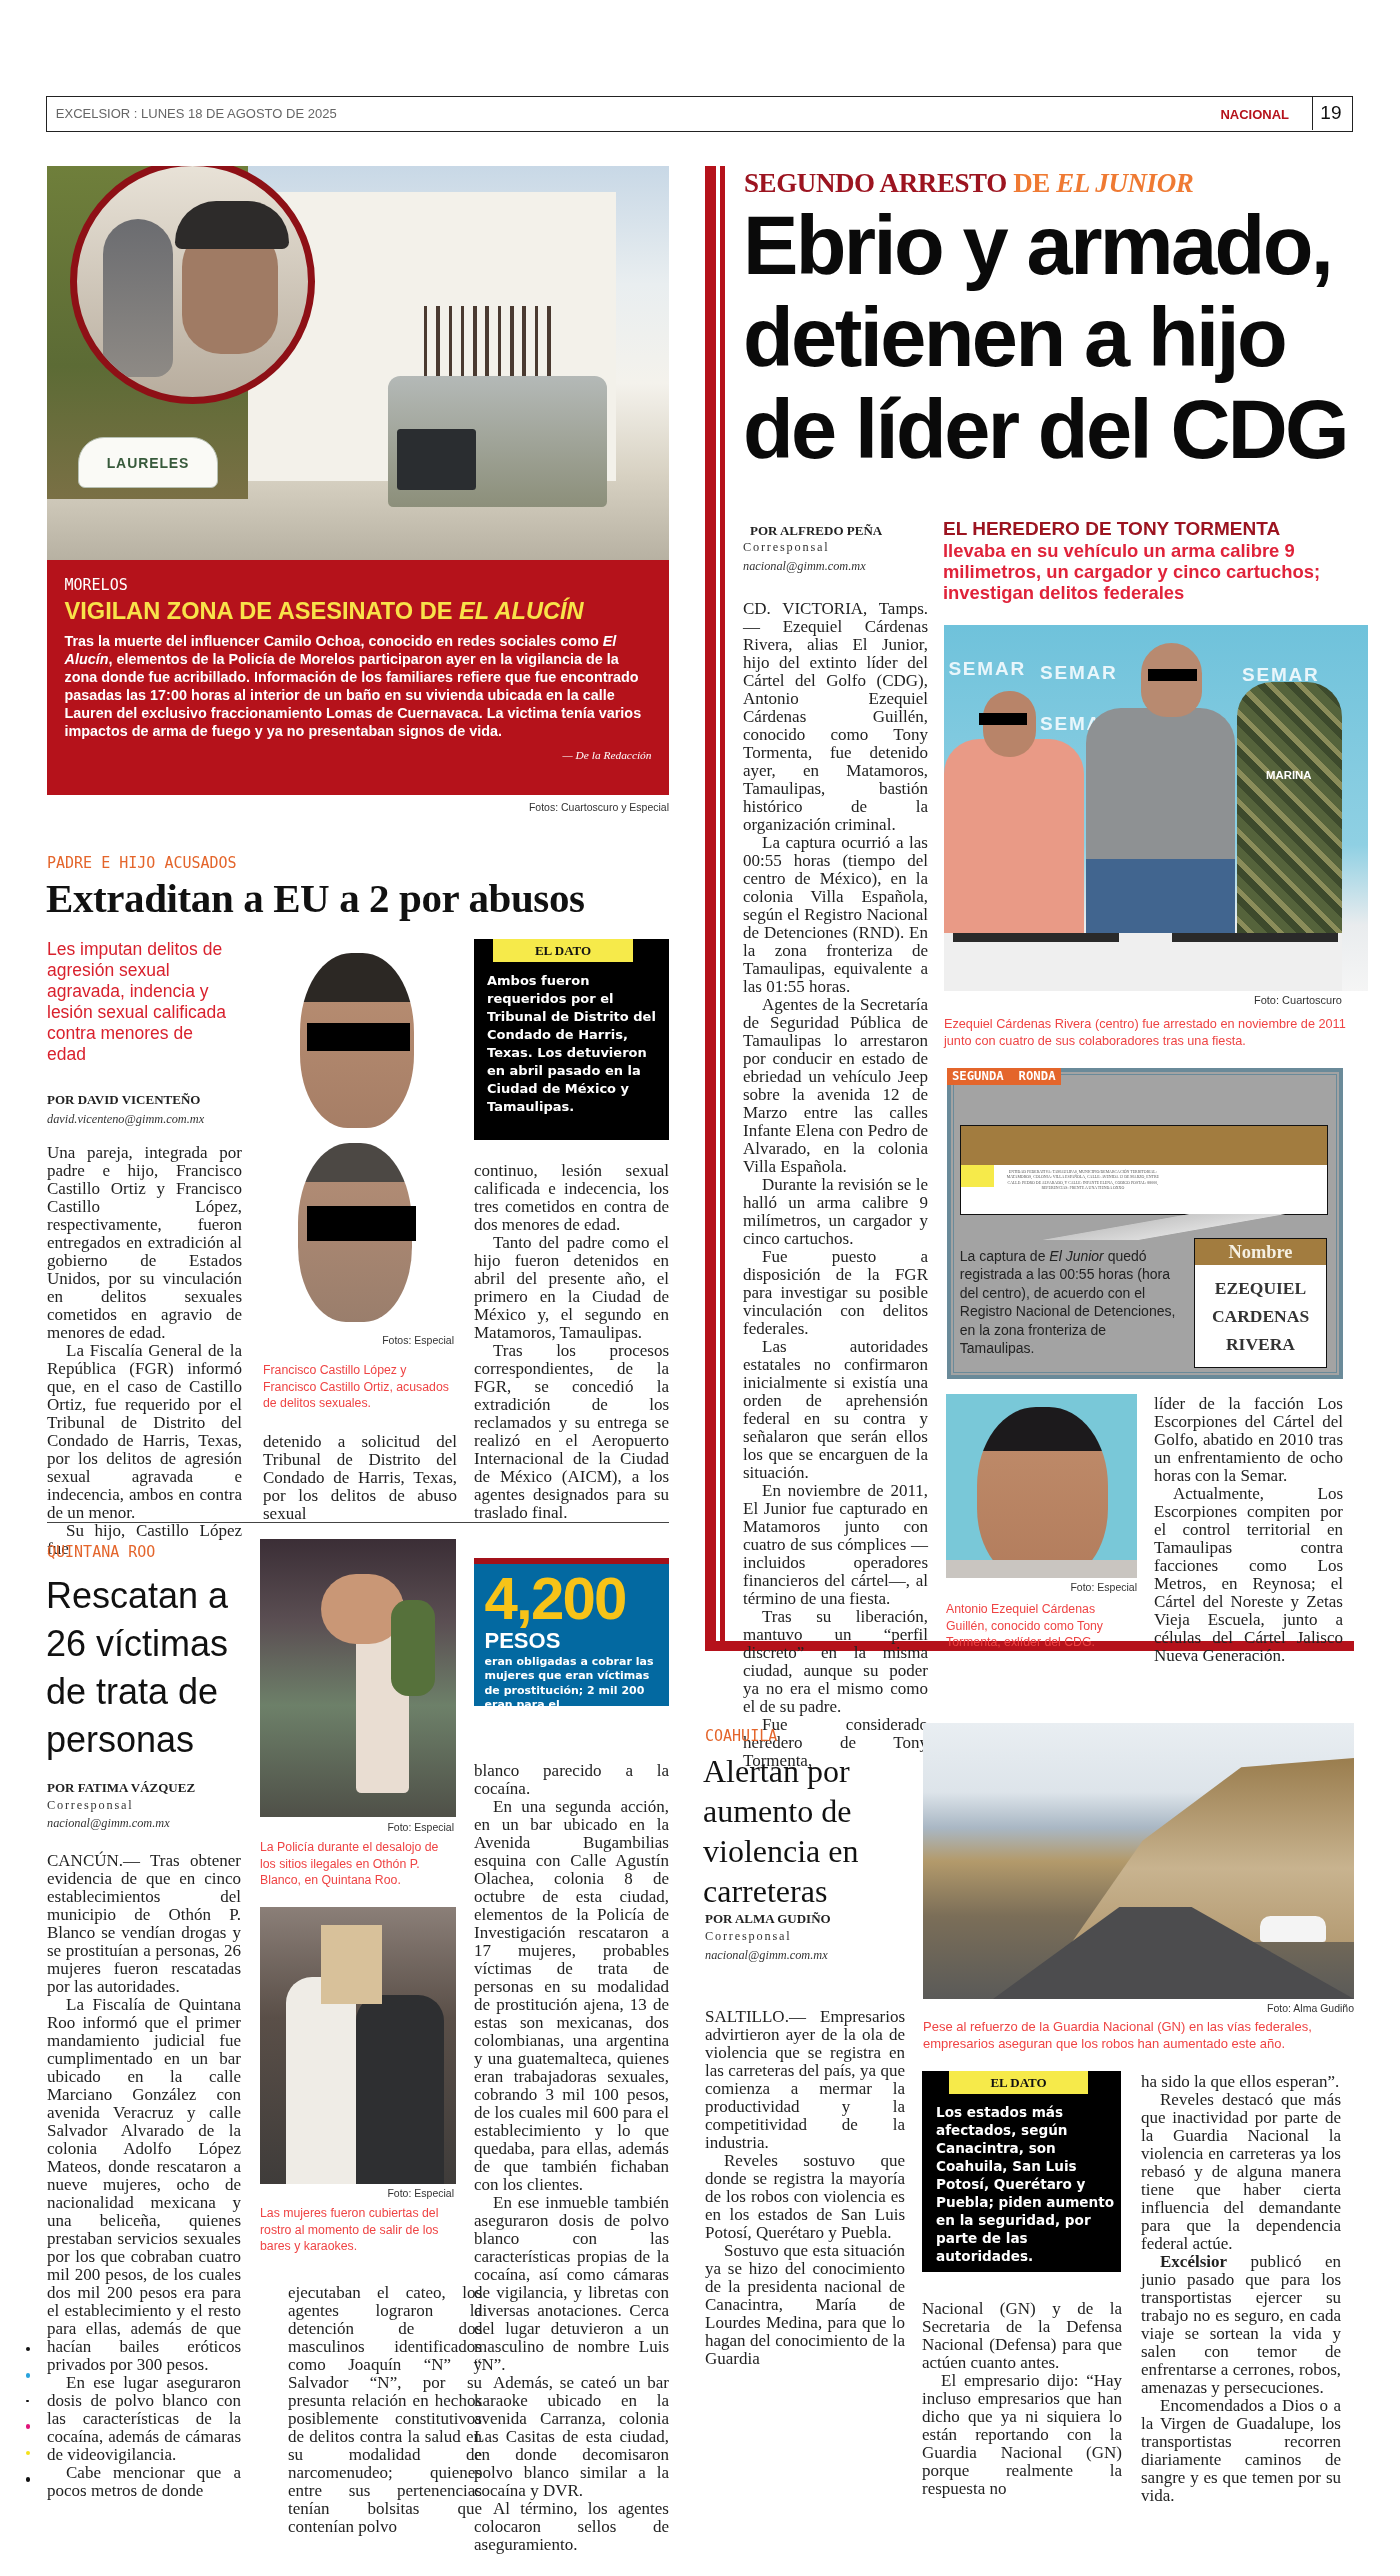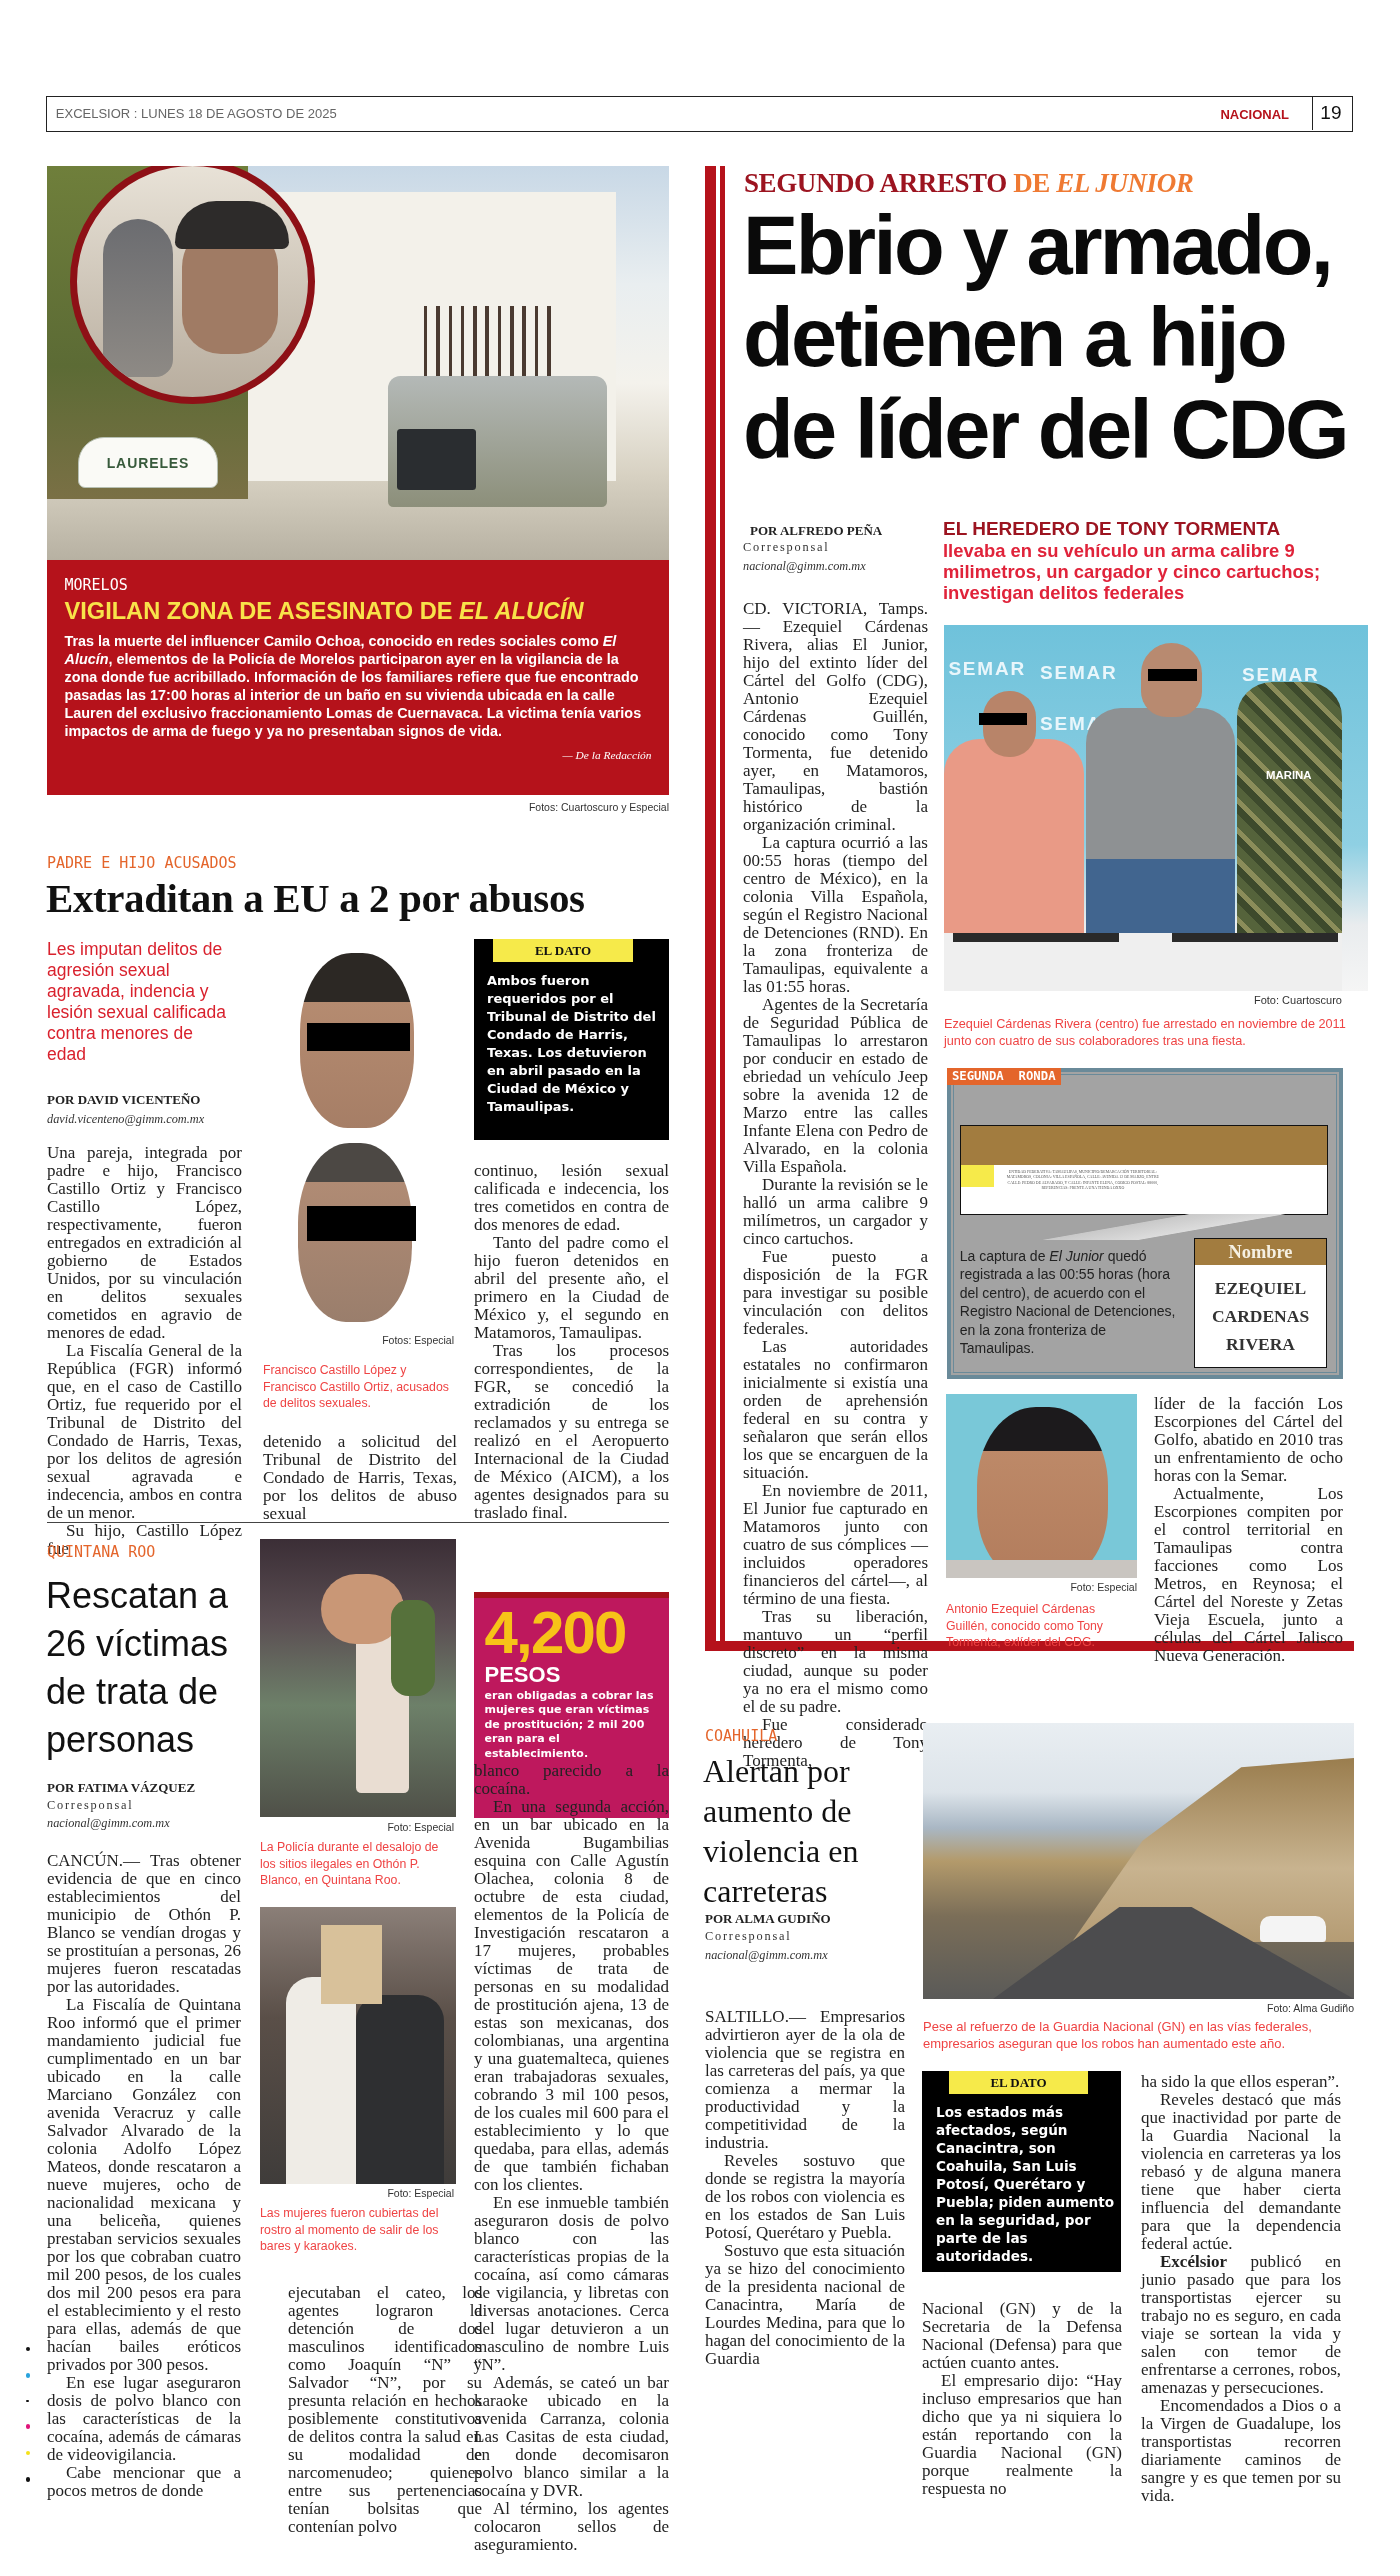--- a/index.html
+++ b/index.html
@@ -117,21 +117,21 @@
 <div class="abs caption" style="left:260px;top:1839px;width:194px;font-size:12.3px;">La Policía durante el desalojo de los sitios ilegales en Othón P. Blanco, en Quintana Roo.</div>
 
 <div class="abs photo" style="left:260px;top:1907px;width:196px;height:277px;background:linear-gradient(180deg,#8b7f78 0%,#5a4f48 40%,#3f3c3a 100%);">
   <div class="abs" style="left:96px;top:88px;width:88px;height:189px;background:#2e2f31;border-radius:26px 26px 0 0;"></div>
   <div class="abs" style="left:26px;top:70px;width:70px;height:207px;background:#efece6;border-radius:26px 26px 0 0;"></div>
   <div class="abs" style="left:61px;top:17.5px;width:61px;height:79px;background:#d8c19a;"></div>
 </div>
 <div class="abs credit" style="left:260px;top:2187px;width:194px;">Foto: Especial</div>
 <div class="abs caption" style="left:260px;top:2205px;width:194px;font-size:12.3px;">Las mujeres fueron cubiertas del rostro al momento de salir de los bares y karaokes.</div>
 
-<div class="abs" style="left:474px;top:1592px;width:195px;height:226px;background:#be185d;border-top:6.1px solid #a3111a;padding:3.5px 10.5px;">
+<div class="abs" style="left:474px;top:1558px;width:195px;height:148px;background:#0369a1;border-top:6.1px solid #a3111a;padding:3.5px 10.5px;">
   <div class="sans" style="font-size:60px;font-weight:bold;color:#f7c318;line-height:61px;letter-spacing:-1.8px;">4,200</div>
   <div class="sans" style="font-size:22px;font-weight:bold;color:#fff;line-height:23px;">PESOS</div>
   <div class="dj" style="font-size:11px;font-weight:bold;color:#fff;line-height:14.4px;margin-top:3.5px;">eran obligadas a cobrar las mujeres que eran víctimas de prostitución; 2 mil 200 eran para el establecimiento.</div>
 </div>
 
 <div class="abs body-text" style="left:47px;top:1852px;width:194px;">
   <p class="first">CANCÚN.— Tras obtener evidencia de que en cinco establecimientos del municipio de Othón P. Blanco se vendían drogas y se prostituían a personas, 26 mujeres fueron rescatadas por las autoridades.</p>
   <p>La Fiscalía de Quintana Roo informó que el primer mandamiento judicial fue cumplimentado en un bar ubicado en la calle Marciano González con avenida Veracruz y calle Salvador Alvarado de la colonia Adolfo López Mateos, donde rescataron a nueve mujeres, ocho de nacionalidad mexicana y una beliceña, quienes prestaban servicios sexuales por los que cobraban cuatro mil 200 pesos, de los cuales dos mil 200 pesos era para el establecimiento y el resto para ellas, además de que hacían bailes eróticos privados por 300 pesos.</p>
   <p>En ese lugar aseguraron dosis de polvo blanco con las características de la cocaína, además de cámaras de videovigilancia.</p>
   <p>Cabe mencionar que a pocos metros de donde</p>

